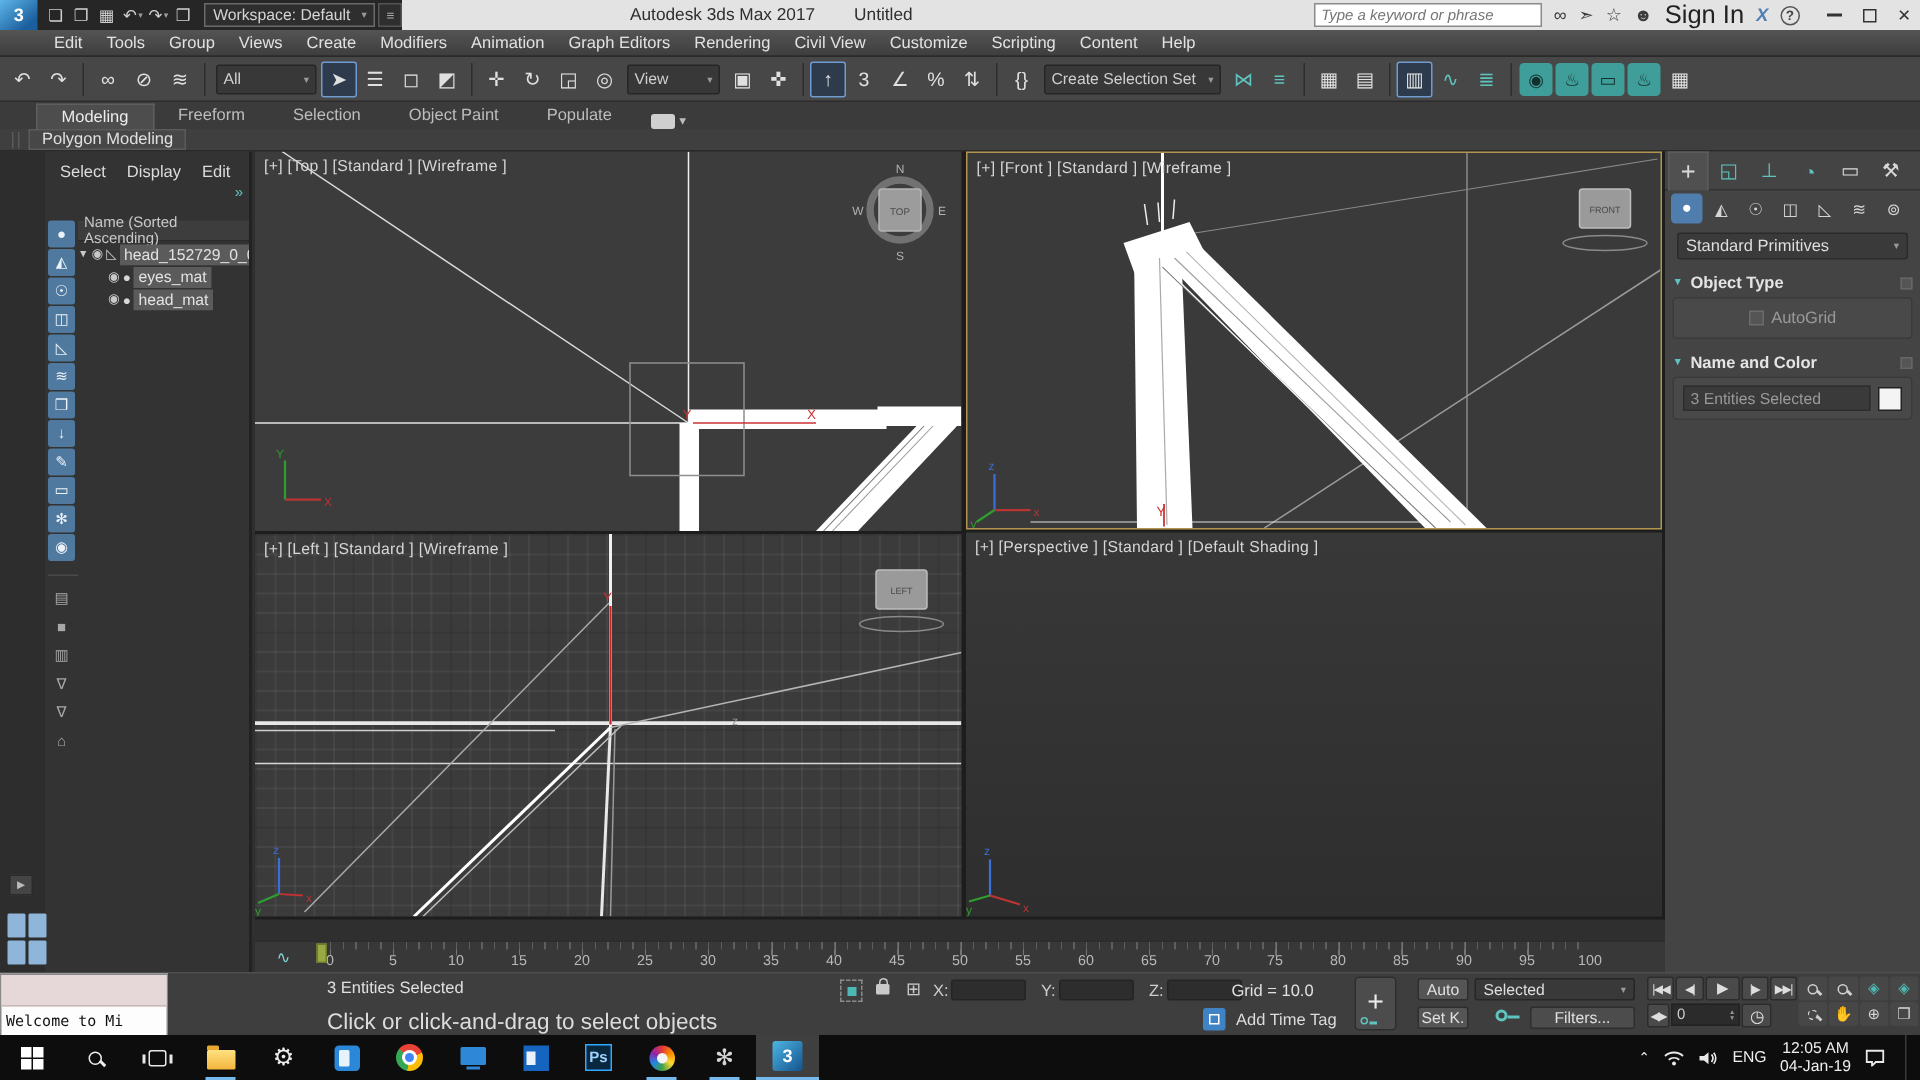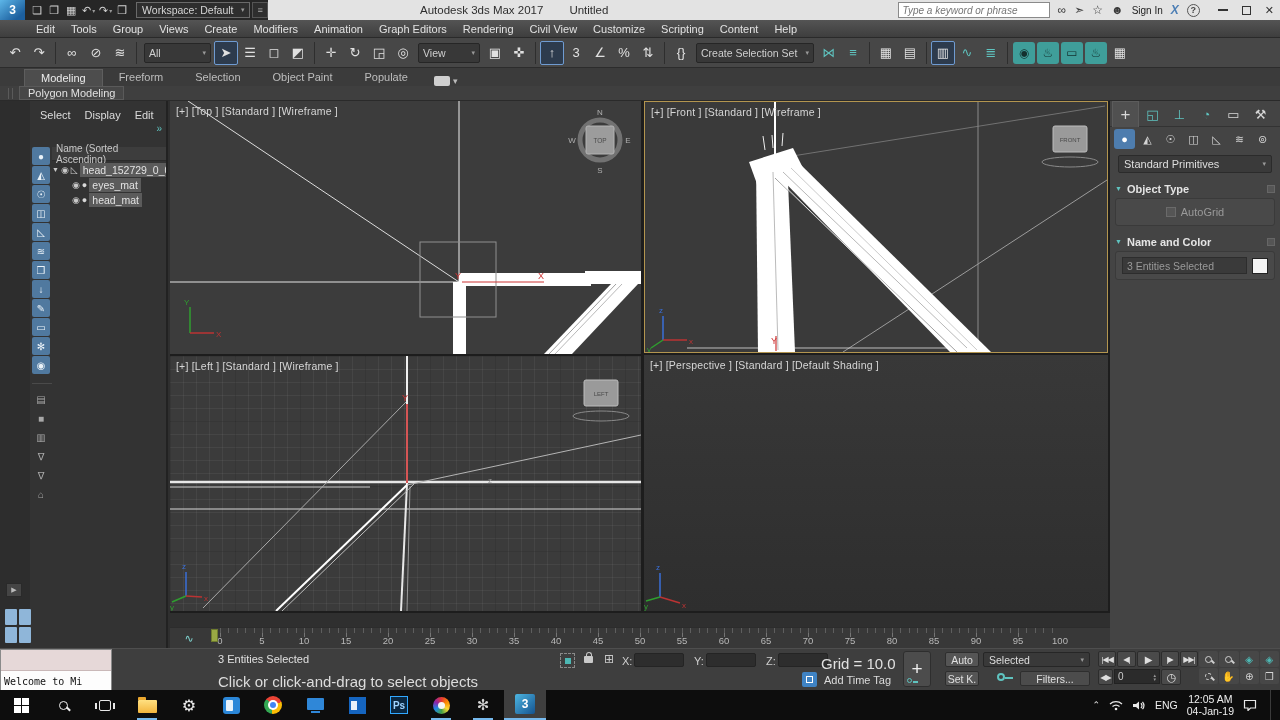--- a/index.html
+++ b/index.html
@@ -19,21 +19,21 @@
     display:flex;align-items:center;padding:0 5px;width:118px;}
   .ws-dd .arr{margin-left:auto;font-size:7px;color:#9a9a9a;}
   .ws-reset{height:16px;width:16px;margin-left:2px;background:#2e2e2e;border:1px solid #555;color:#aaa;font-size:9px;
     display:flex;align-items:center;justify-content:center;}
   .win-title{position:absolute;left:420px;top:0;height:20px;display:flex;align-items:center;gap:26px;color:#2e2e2e;font-size:11.5px;}
   .tb-right{position:absolute;right:0;top:0;height:20px;display:flex;align-items:center;gap:8px;padding-right:6px;}
   .search-box{width:152px;height:16px;background:#fff;border:1px solid #8a8a8a;display:flex;align-items:center;}
   .search-box input{width:100%;border:none;outline:none;font-style:italic;font-size:10px;color:#777;padding:0 4px;
     font-family:"Liberation Sans",sans-serif;background:transparent;}
   .ti{color:#3b3b3b;font-size:12px;display:flex;align-items:center;gap:3px;}
-  .signin{font-size:10px;color:#222;}
+  .signin{font-size:17px;color:#222;}
   .help-circ{width:13px;height:13px;border:1.5px solid #555;border-radius:50%;font-size:9px;color:#444;
     display:flex;align-items:center;justify-content:center;font-weight:bold;}
   .a360{color:#4d7fb5;font-weight:bold;font-style:italic;font-size:12px;}
   .win-ctl{display:flex;align-items:center;gap:14px;margin-left:10px;}
   .wc-min{width:10px;height:1.5px;background:#333;}
   .wc-max{width:9px;height:9px;border:1.5px solid #333;}
   .wc-close{color:#333;font-size:11px;}
 
   
   .menubar{position:absolute;left:0;top:20px;width:1280px;height:18px;
@@ -154,21 +154,21 @@
     font-family:"DejaVu Sans Mono","Liberation Mono",monospace;font-size:10px;color:#111;white-space:nowrap;overflow:hidden;}
   .st-line1{position:absolute;left:218px;top:4px;color:#e0e0e0;font-size:11px;}
   .st-line2{position:absolute;left:218px;top:24px;color:#dcdcdc;font-size:15px;}
   .iso-ic{position:absolute;left:560px;top:4px;width:15px;height:15px;border:1px dashed #8a8a8a;display:flex;align-items:center;justify-content:center;}
   .iso-ic span{width:6px;height:6px;background:#4db8b4;}
   .lock-ic{position:absolute;left:584px;top:7px;width:9px;height:7px;background:#c9c9c9;border-radius:1px;}
   .lock-ic::before{content:"";position:absolute;top:-4px;left:1.5px;width:4px;height:4px;border:1.5px solid #c9c9c9;border-bottom:none;border-radius:3px 3px 0 0;}
   .off-ic{position:absolute;left:604px;top:3px;color:#c9c9c9;font-size:12px;}
   .coord-lab{position:absolute;top:6px;color:#cfcfcf;font-size:11px;}
   .coord-field{position:absolute;top:4px;width:50px;height:14px;background:#2d2d2d;border:1px solid #242424;border-radius:2px;}
-  .grid-lab{position:absolute;left:821px;top:6px;color:#e0e0e0;font-size:15px;}
+  .grid-lab{position:absolute;left:821px;top:6px;color:#e0e0e0;font-size:11px;}
   .cube-ic{position:absolute;left:802px;top:23px;width:15px;height:15px;background:#3f83c4;border-radius:2px;display:flex;align-items:center;justify-content:center;}
   .cube-ic span{width:7px;height:7px;border:1.5px solid #fff;}
   .att-lab{position:absolute;left:824px;top:25px;color:#dcdcdc;font-size:11px;}
   .setkeys{position:absolute;left:903px;top:2px;width:28px;height:36px;background:#4c4c4c;border:1px solid #2e2e2e;border-radius:3px;
     color:#ececec;font-size:19px;display:flex;align-items:center;justify-content:center;}
   .setkeys .keysub{position:absolute;left:3px;bottom:3px;width:5px;height:5px;border:1.5px solid #5fc3bf;border-radius:50%;}
   .setkeys .keysub::after{content:"";position:absolute;left:5px;top:2px;width:5px;height:1.5px;background:#5fc3bf;}
   .sb-btn{position:absolute;height:15px;background:#555;border:1px solid #2e2e2e;border-radius:2px;color:#e0e0e0;
     font-size:10.5px;display:flex;align-items:center;justify-content:center;}
   .sb-dd{position:absolute;left:983px;top:3px;width:107px;height:15px;background:#393939;border:1px solid #262626;

